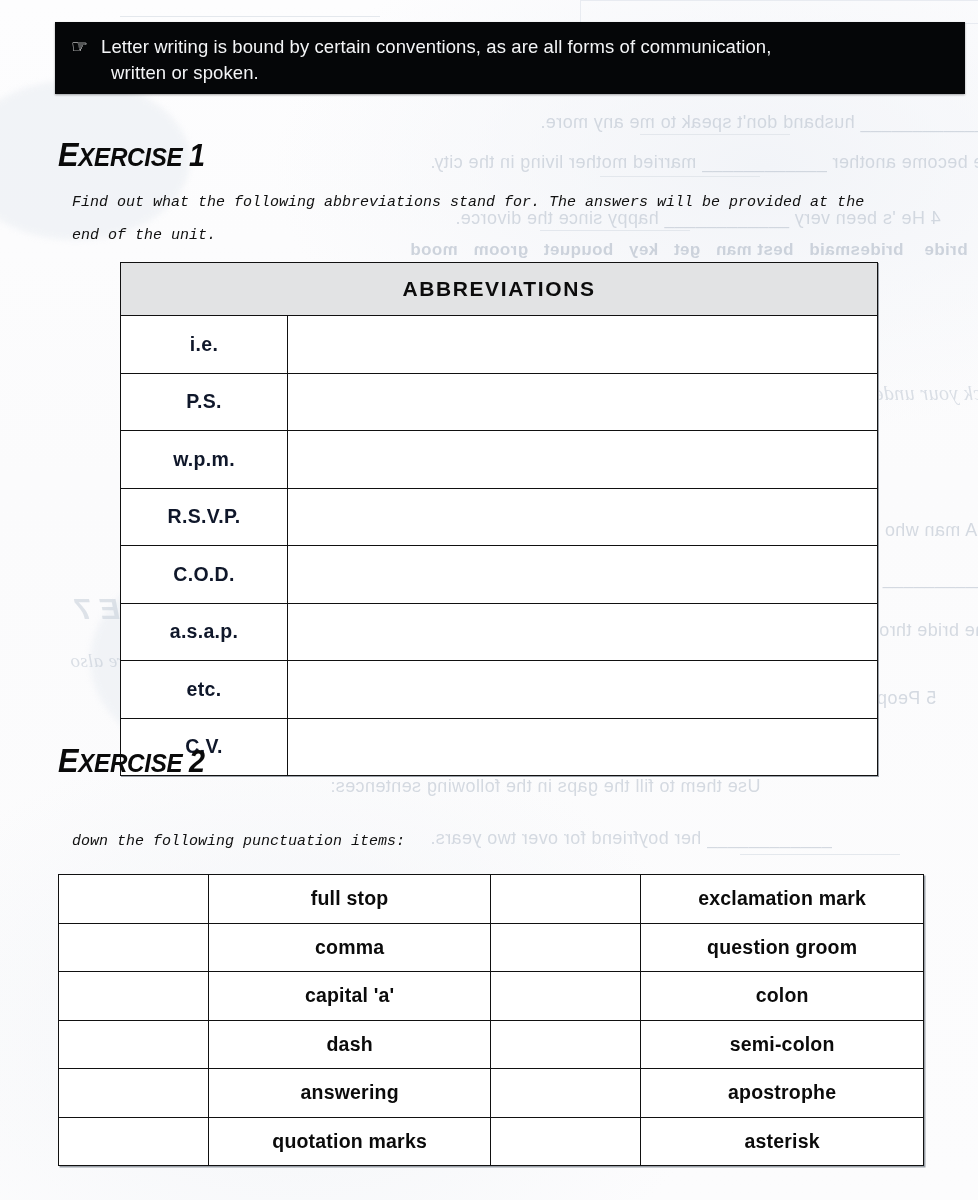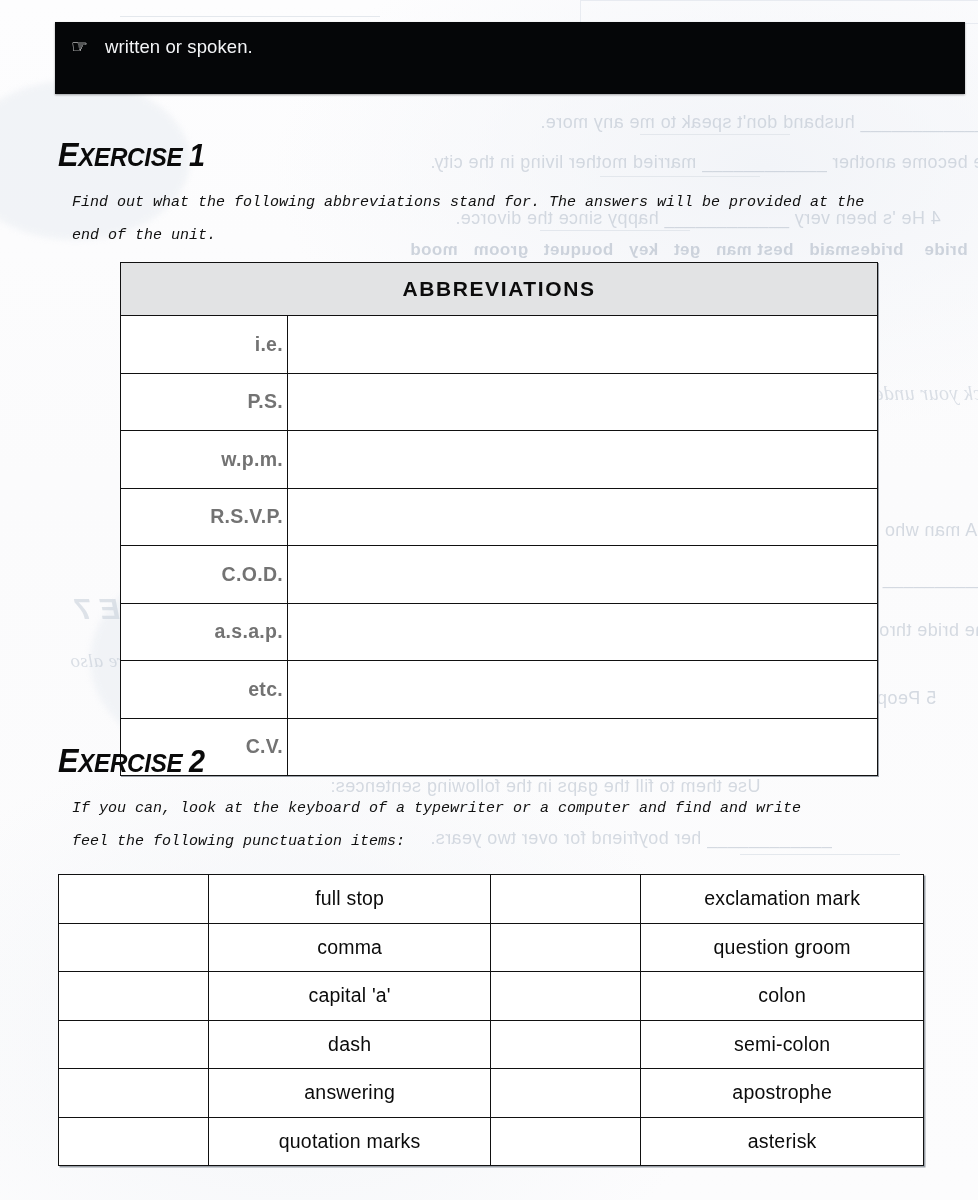--- a/index.html
+++ b/index.html
@@ -88,21 +88,21 @@
     text-align: left;
     margin-top: 1px;
   }
   .banner-text {
     font-size: 18.5px;
     line-height: 26px;
     letter-spacing: .1px;
     color: #f4f5f7;
     max-width: 840px;
   }
-  .banner-text .l2 { display: block; margin-left: 4px; }
+  .banner-text .l2 { display: block; margin-left: 10px; }
 
   
   .ex-heading {
     position: absolute;
     z-index: 2;
     font-family: "Liberation Sans", sans-serif;
     font-weight: bold;
     font-style: italic;
     color: #0a0a0a;
     letter-spacing: -.3px;
@@ -147,25 +147,25 @@
       repeating-linear-gradient(90deg, rgba(255,255,255,.5) 0 1px, rgba(0,0,0,0) 1px 2px);
     text-align: center;
     font-size: 21px;
     font-weight: bold;
     letter-spacing: 1.6px;
     color: #0c0c0c;
   }
   .abbr-key {
     width: 158px;
     height: 48.5px;
-    text-align: right;
+    text-align: center;
     font-size: 19.5px;
     font-weight: bold;
     letter-spacing: .3px;
-    color: #737373;
+    color: #0f172a;
     background: rgba(255,255,255,.62);
   }
   .abbr-val {
     background: rgba(255,255,255,.25);
   }
 
   
   .punct-table {
     position: absolute;
     left: 58px;
@@ -180,21 +180,21 @@
     border: 1.5px solid #111111;
     height: 47.5px;
     padding: 0;
     background: rgba(255,255,255,.6);
   }
   .punct-blank { width: 150px; }
   .punct-label {
     width: 283px;
     text-align: center;
     font-size: 19.5px;
-    font-weight: normal;
+    font-weight: bold;
     letter-spacing: .2px;
     color: #0b0b0b;
   }
 </style>
 </head>
 <body>
 
 <div class="page">
 
   <div class="bleed-layer">
@@ -236,20 +236,21 @@
     <div class="bleed plain" style="left:290px; top:928px; font-size:18px;">3  I'd ____________ marry you if you ask my father.</div>
     <div class="bleed plain" style="left:140px; top:974px; font-size:18px;">come and ____________</div>
     <div class="bleed plain" style="left:150px; top:1026px; font-size:18px;">4  I'm gonna to feel a thouth ____________ single and to</div>
     <div class="bleed plain" style="left:190px; top:1072px; font-size:18px;">been ____________</div>
   </div>
 
   <div class="banner">
     <div class="banner-inner">
       <span class="hand-icon">☞</span>
       <div class="banner-text">
+        <span>Letter writing is bound by certain conventions, as are all forms of communication,</span>
         <span class="l2">written or spoken.</span>
       </div>
     </div>
   </div>
 
   <div class="ex-heading" style="left:58px; top:136px;">
     <span class="cap">E</span><span class="rest">XERCISE</span><span class="num">1</span>
   </div>
 
   <div class="ex-instr" style="left:72px; top:186px; width:890px;">
@@ -297,22 +298,22 @@
         <td class="abbr-val"></td>
       </tr>
     </tbody>
   </table>
 
   <div class="ex-heading" style="left:58px; top:742px;">
     <span class="cap">E</span><span class="rest">XERCISE</span><span class="num">2</span>
   </div>
 
   <div class="ex-instr" style="left:72px; top:792px; width:890px;">
-    <span>If you can, look at the keyboard of a typewriter or a computer and find and write</span><br>
-    <span>feel the following punctuation items:</span>
+    <br>
+    <span>down the following punctuation items:</span>
   </div>
 
   <table class="punct-table">
     <tbody>
       <tr>
         <td class="punct-blank"></td>
         <td class="punct-label">full stop</td>
         <td class="punct-blank"></td>
         <td class="punct-label">exclamation mark</td>
       </tr>

